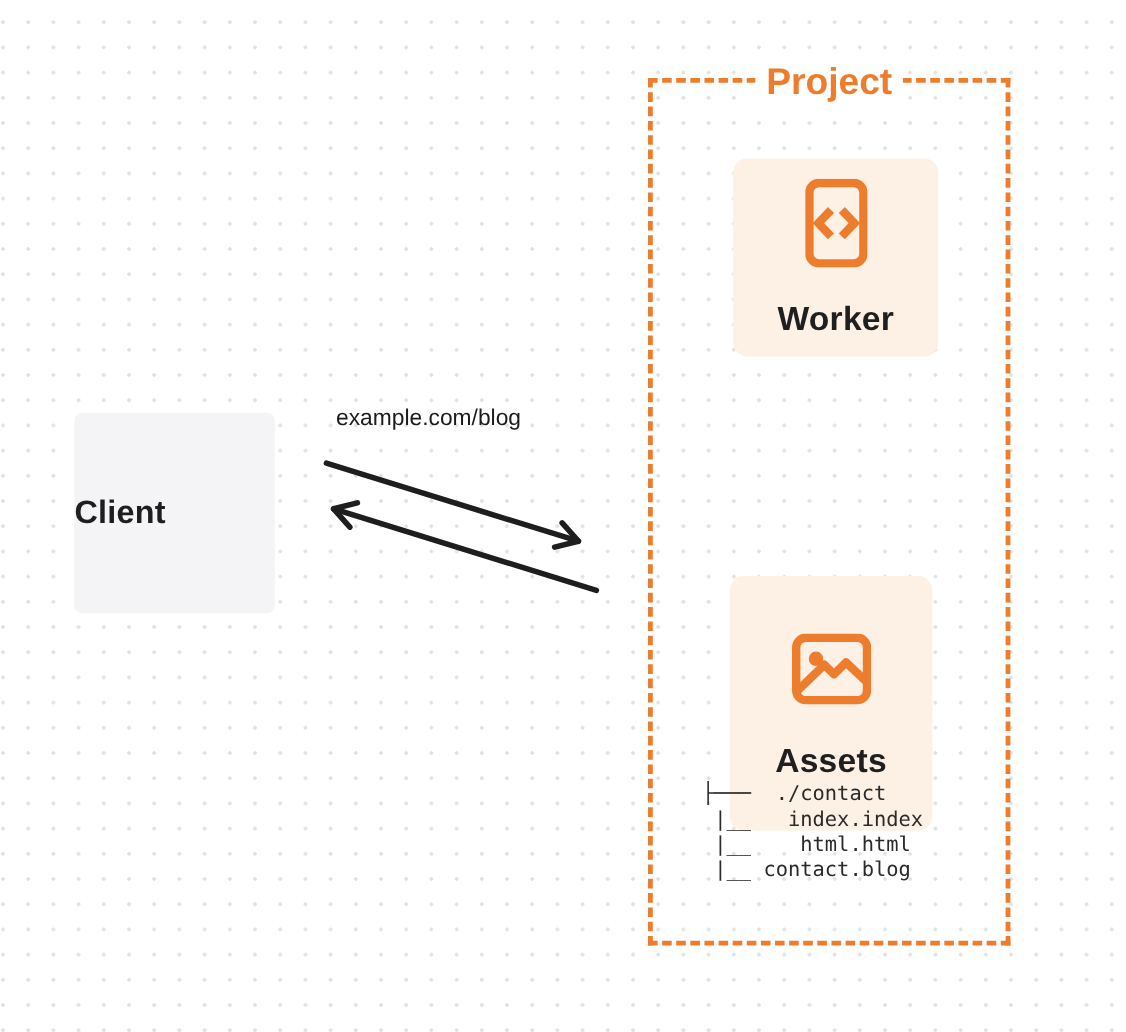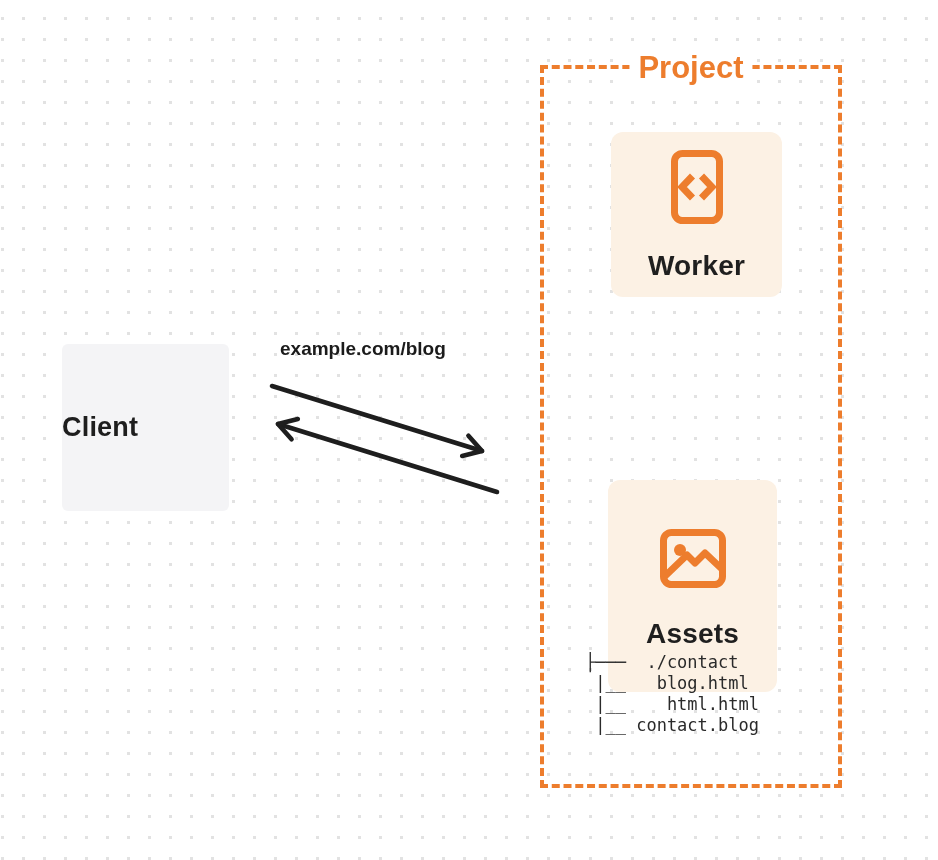--- a/index.html
+++ b/index.html
@@ -31,21 +31,21 @@
     font-weight: 700;
     color: #1e1e1e;
     letter-spacing: 0.2px;
   }
 
   
   .request-label {
     position: absolute;
     left: 280px; top: 338px;
     font-size: 19px;
-    font-weight: 700;
+    font-weight: 400;
     color: #1b1b1b;
   }
 
   
   .arrows {
     position: absolute;
     left: 250px; top: 372px;
     width: 270px; height: 135px;
   }
 
@@ -151,19 +151,19 @@
             <polyline points="3,49 27,26 35,34 45,24 63,41" fill="none" stroke="#ed7d2d" stroke-width="7" stroke-linejoin="round"></polyline>
           </g>
           <rect x="3.5" y="3.5" width="59" height="52" rx="8" fill="none" stroke="#ed7d2d" stroke-width="7"></rect>
         </svg>
       </span>
       <div class="card-label">Assets</div>
     </div>
 
     <div class="tree">
       <div class="tree-line">├───  ./contact</div>
-      <div class="tree-line"> |__   blog.html</div>
+      <div class="tree-line"> |__   index.index</div>
       <div class="tree-line"> |__    html.html</div>
       <div class="tree-line"> |__ contact.blog</div>
     </div>
   </div>
 
 </div>
 
 </body></html>

